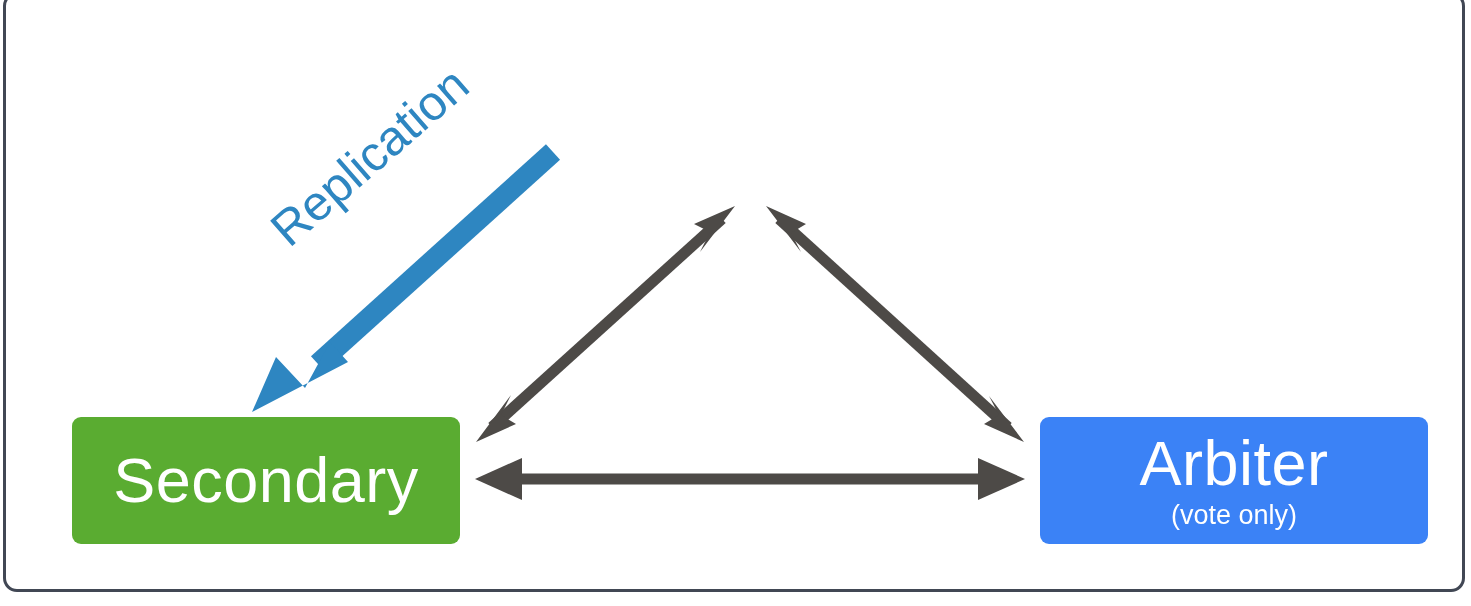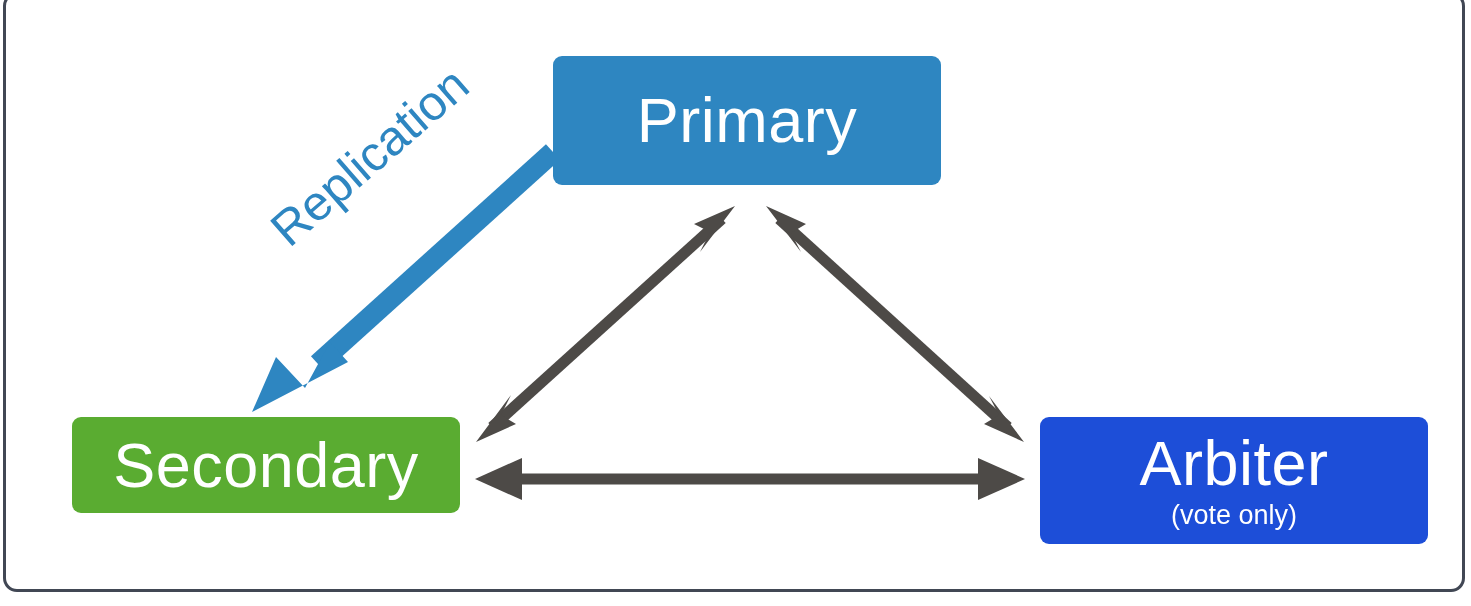--- a/index.html
+++ b/index.html
@@ -63,21 +63,21 @@
   #node-primary {
     left: 553px;
     top: 56px;
     width: 388px;
     height: 129px;
   }
   #node-secondary {
     left: 72px;
     top: 417px;
     width: 388px;
-    height: 96px;
+    height: 127px;
   }
   #node-arbiter {
     left: 1040px;
     top: 417px;
     width: 388px;
     height: 127px;
   }
   .edge-label {
     position: absolute;
     white-space: nowrap;
@@ -129,29 +129,26 @@
     </g>
 
     <g>
       <line x1="500" y1="479" x2="1000" y2="479" stroke="#4D4A47" stroke-width="11"></line>
       <polygon points="475,479 522,458 522,500" fill="#4D4A47"></polygon>
       <polygon points="1025,479 978,458 978,500" fill="#4D4A47"></polygon>
     </g>
 
   </svg>
 
-  <div class="node-box" id="node-primary" style="background: rgb(46, 134, 193); color: rgb(255, 255, 255);">
-    <div class="node-title">Primary</div>
-  </div>
 
   <div class="node-box" id="node-secondary" style="background: rgb(90, 172, 49); color: rgb(255, 255, 255);">
     <div class="node-title">Secondary</div>
   </div>
 
-  <div class="node-box" id="node-arbiter" style="background: #1d4ed8; color: rgb(255, 255, 255);">
+  <div class="node-box" id="node-arbiter" style="background: #3b82f6; color: rgb(255, 255, 255);">
     <div class="node-title">Arbiter</div>
     <div class="node-sub">(vote only)</div>
   </div>
 
   <div class="edge-label" id="label-replication" style="color: rgb(46, 134, 193);">Replication</div>
 
 
   <div id="slide-frame" style="border-color: rgb(65, 71, 84);"></div>
 
 </div>

